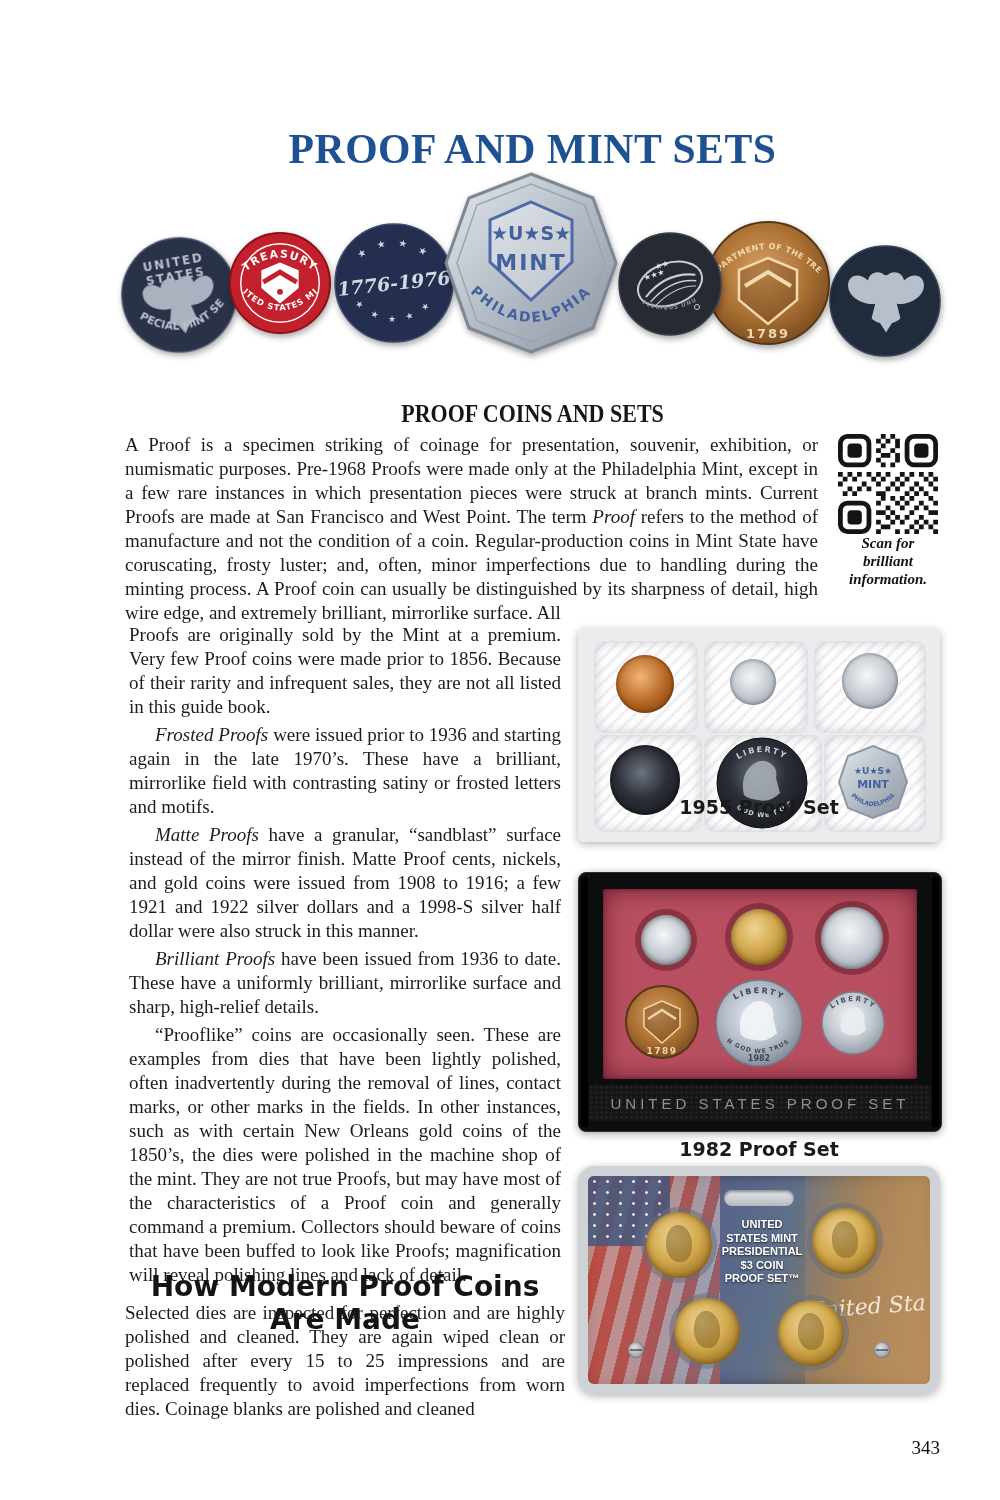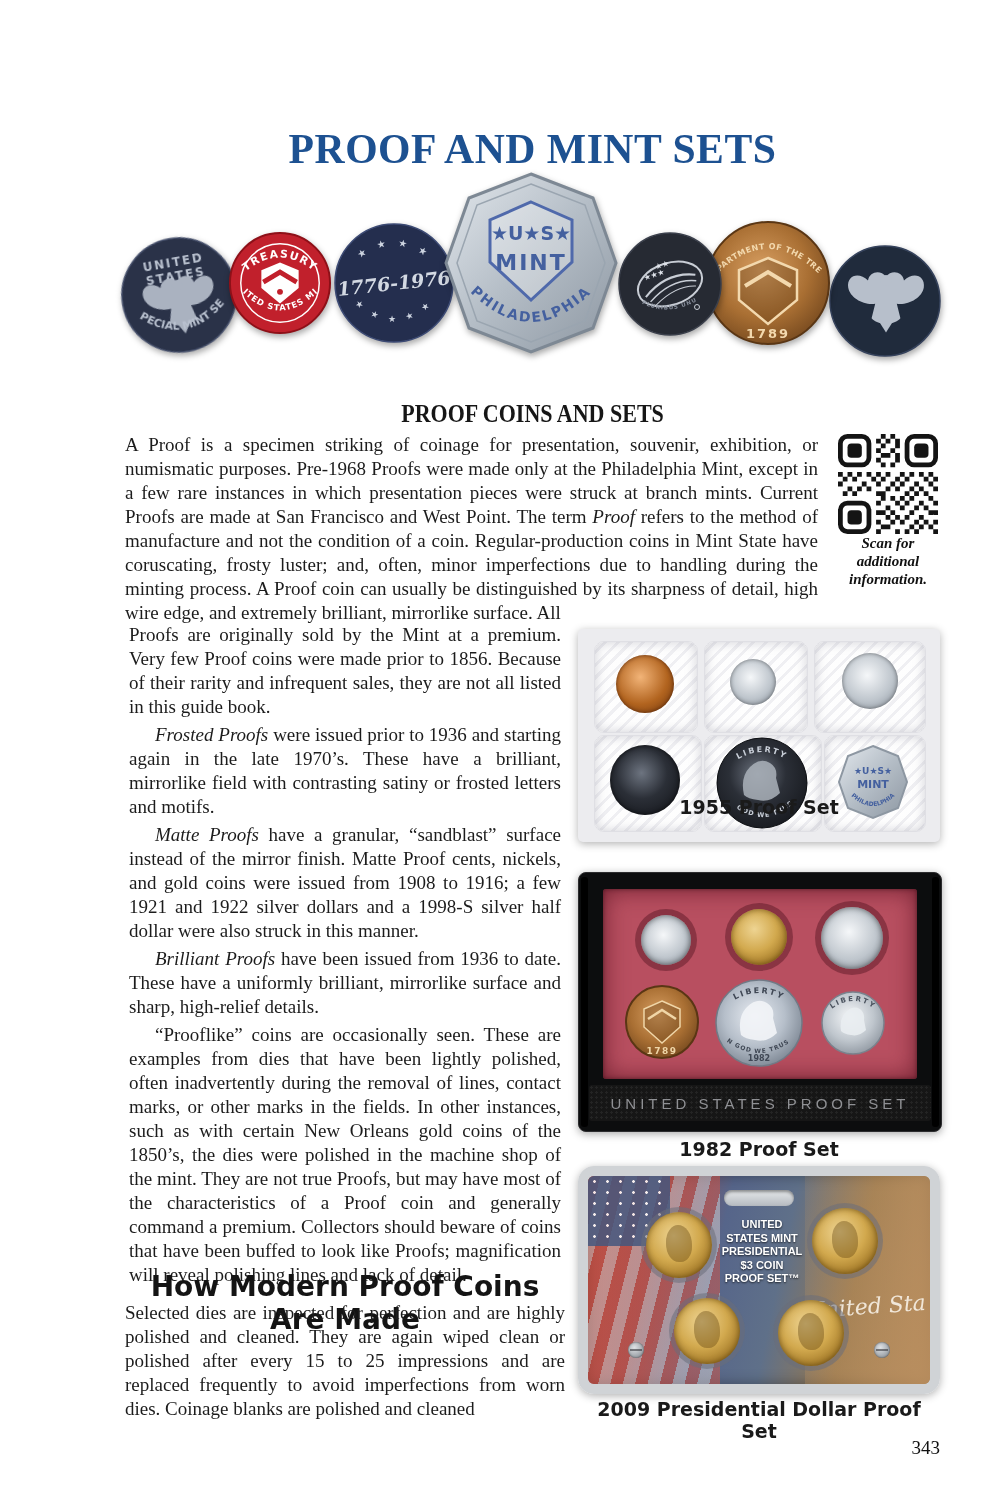--- a/index.html
+++ b/index.html
@@ -238,21 +238,21 @@
       <rect x=".5" y=".5" width="6" height="6" rx="1.5" fill="none" stroke="#141414" stroke-width="1"></rect>
       <rect x="2" y="2" width="3" height="3" rx=".8" fill="#141414"></rect>
       <rect x="14.5" y=".5" width="6" height="6" rx="1.5" fill="none" stroke="#141414" stroke-width="1"></rect>
       <rect x="16" y="2" width="3" height="3" rx=".8" fill="#141414"></rect>
       <rect x=".5" y="14.5" width="6" height="6" rx="1.5" fill="none" stroke="#141414" stroke-width="1"></rect>
       <rect x="2" y="16" width="3" height="3" rx=".8" fill="#141414"></rect>
       <path fill="#141414" d="M9 0h1v1H9z M11 0h1v1h-1z M8 1h1v1H8z M10 1h1v1h-1z M12 1h1v1h-1z M9 2h1v1H9z M12 2h1v1h-1z M8 3h1v1H8z M11 3h1v1h-1z M9 4h1v1H9z M10 4h1v1h-1z M12 4h1v1h-1z M8 5h1v1H8z M12 5h1v1h-1z M9 6h1v1H9z M11 6h1v1h-1z M0 8h1v1H0z M2 8h1v1H2z M4 8h1v1H4z M6 8h1v1H6z M8 8h1v1H8z M10 8h1v1h-1z M13 8h1v1h-1z M15 8h1v1h-1z M17 8h1v1h-1z M19 8h1v1h-1z M1 9h1v1H1z M3 9h1v1H3z M7 9h1v1H7z M9 9h1v1H9z M12 9h1v1h-1z M14 9h1v1h-1z M18 9h1v1h-1z M20 9h1v1h-1z M0 10h1v1H0z M5 10h1v1H5z M8 10h1v1H8z M11 10h1v1h-1z M13 10h1v1h-1z M16 10h1v1h-1z M19 10h1v1h-1z M2 11h1v1H2z M4 11h1v1H4z M6 11h1v1H6z M10 11h1v1h-1z M12 11h1v1h-1z M15 11h1v1h-1z M17 11h1v1h-1z M20 11h1v1h-1z M1 12h1v1H1z M3 12h1v1H3z M8 12h1v1H8z M9 12h1v1H9z M14 12h1v1h-1z M16 12h1v1h-1z M18 12h1v1h-1z M9 13h1v1H9z M11 13h1v1h-1z M13 13h1v1h-1z M15 13h1v1h-1z M19 13h1v1h-1z M8 14h1v1H8z M12 14h1v1h-1z M14 14h1v1h-1z M17 14h1v1h-1z M20 14h1v1h-1z M10 15h1v1h-1z M13 15h1v1h-1z M16 15h1v1h-1z M18 15h1v1h-1z M8 16h1v1H8z M9 16h1v1H9z M11 16h1v1h-1z M15 16h1v1h-1z M19 16h1v1h-1z M20 16h1v1h-1z M10 17h1v1h-1z M12 17h1v1h-1z M14 17h1v1h-1z M17 17h1v1h-1z M8 18h1v1H8z M11 18h1v1h-1z M13 18h1v1h-1z M16 18h1v1h-1z M18 18h1v1h-1z M20 18h1v1h-1z M9 19h1v1H9z M10 19h1v1h-1z M15 19h1v1h-1z M17 19h1v1h-1z M19 19h1v1h-1z M8 20h1v1H8z M12 20h1v1h-1z M14 20h1v1h-1z M16 20h1v1h-1z M20 20h1v1h-1z"></path>
     </svg>
     <div class="qr-cap">
       <span>Scan for</span><br>
-      <span>additional</span><br>
+      <span>brilliant</span><br>
       <span>information.</span>
     </div>
   </div>
 
   <div class="col-left body-text">
     <p>Proofs are originally sold by the Mint at a premium. Very few Proof coins were made prior to 1856. Because of their rarity and infrequent sales, they are not all listed in this guide book.</p>
     <p class="indent"><span class="lead">Frosted Proofs</span><span> were issued prior to 1936 and starting again in the late 1970’s. These have a brilliant, mirrorlike field with contrasting satiny or frosted letters and motifs.</span></p>
     <p class="indent"><span class="lead">Matte Proofs</span><span> have a granular, “sandblast” surface instead of the mirror finish. Matte Proof cents, nickels, and gold coins were issued from 1908 to 1916; a few 1921 and 1922 silver dollars and a 1998-S silver half dollar were also struck in this manner.</span></p>
     <p class="indent"><span class="lead">Brilliant Proofs</span><span> have been issued from 1936 to date. These have a uniformly brilliant, mirrorlike surface and sharp, high-relief details.</span></p>
     <p class="indent"><span class="lead"></span><span>“Prooflike” coins are occasionally seen. These are examples from dies that have been lightly polished, often inadvertently during the removal of lines, contact marks, or other marks in the fields. In other instances, such as with certain New Orleans gold coins of the 1850’s, the dies were polished in the machine shop of the mint. They are not true Proofs, but may have most of the characteristics of a Proof coin and generally command a premium. Collectors should beware of coins that have been buffed to look like Proofs; magnification will reveal polishing lines and lack of detail.</span></p>
@@ -362,16 +362,15 @@
       <span>UNITED</span><br>
       <span>STATES MINT</span><br>
       <span>PRESIDENTIAL</span><br>
       <span>$3 COIN</span><br>
       <span>PROOF SET™</span>
     </div>
 
     <div class="screw" style="left:40px;top:166px"></div>
     <div class="screw" style="left:286px;top:166px"></div>
   </div>
-  <div class="fig-cap" style="top:1398px">2009 Presidential Dollar Proof Set</div>
 
   <div class="pagenum">343</div>
 </div>
 
 </body></html>

